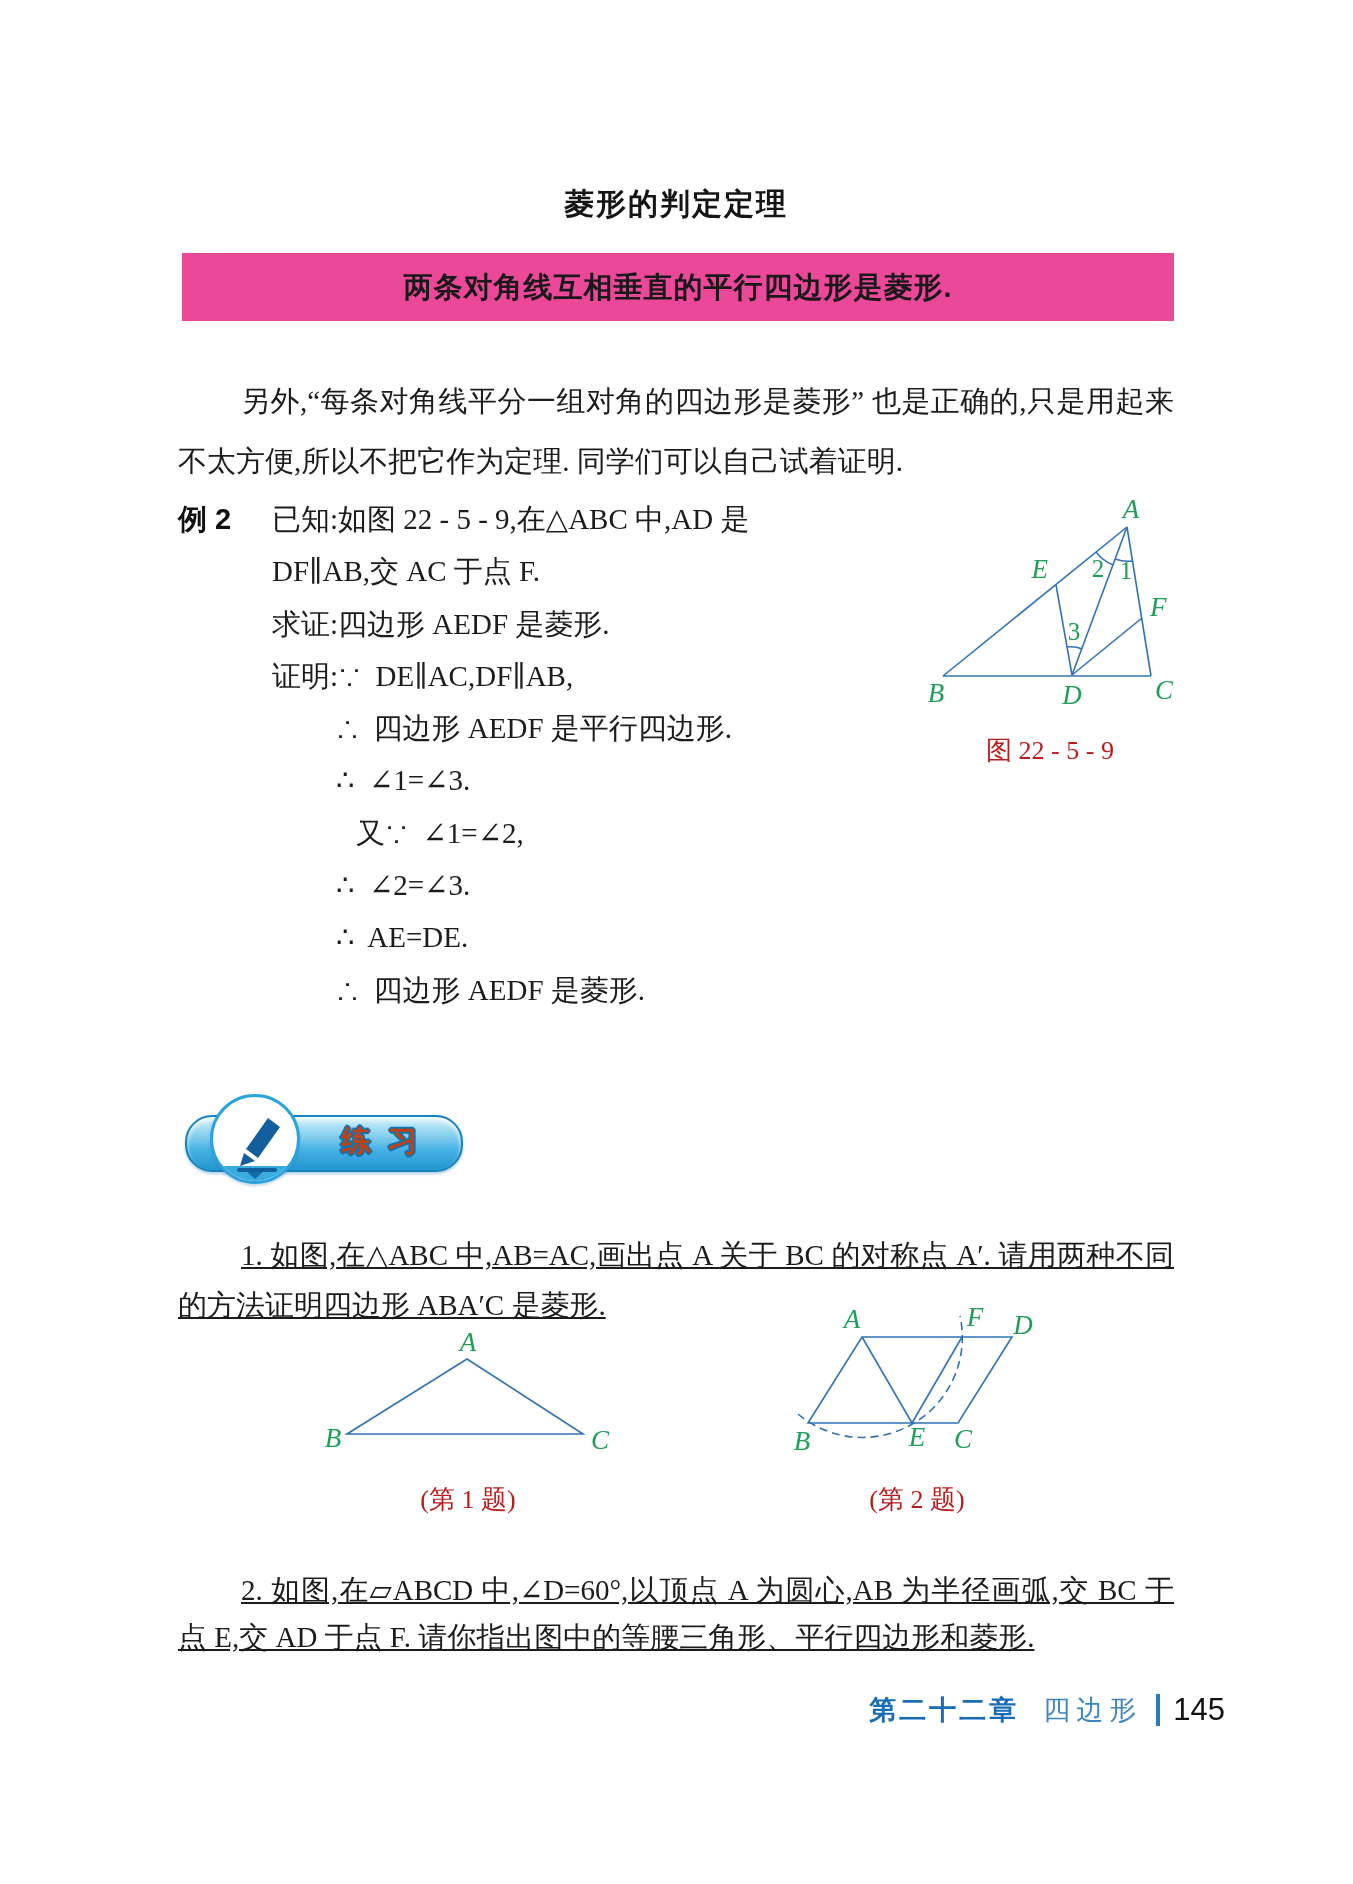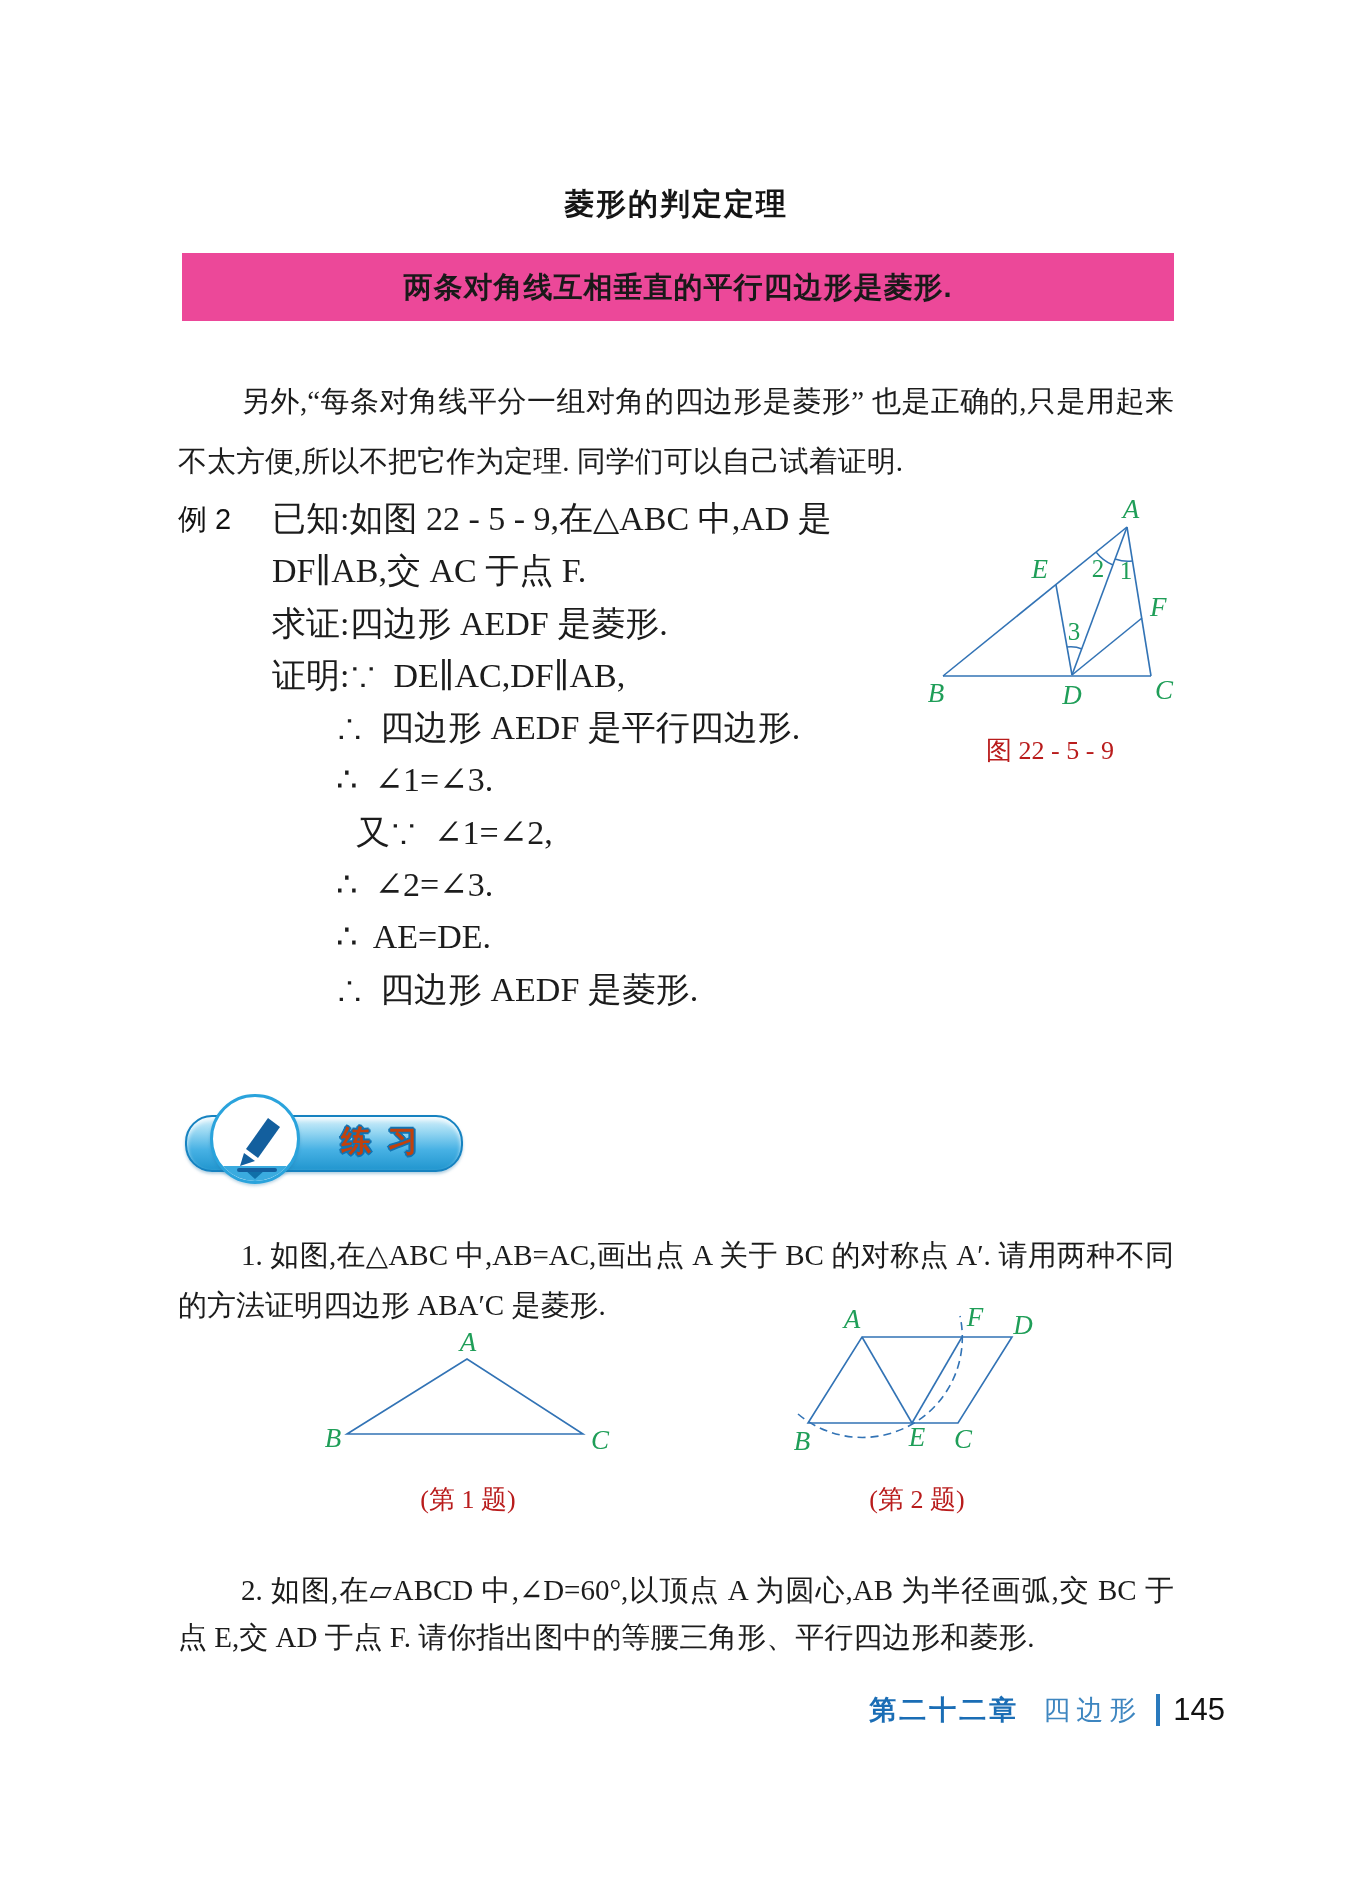--- a/index.html
+++ b/index.html
@@ -24,24 +24,24 @@
     font-size:29px;letter-spacing:1px;color:#191919;
   }
   
   .intro-para{
     position:absolute;left:178px;top:342px;width:996px;
     font-size:29px;line-height:60px;text-align:justify;text-indent:63px;color:#1c1c1c;
   }
   
   .example-label{
     position:absolute;left:178px;top:493px;height:52px;line-height:52px;
-    font-family:"Liberation Sans","DejaVu Sans",sans-serif;font-weight:normal;font-size:29px;color:#111;
+    font-family:"Liberation Sans","DejaVu Sans",sans-serif;font-weight:bold;font-size:29px;color:#111;
   }
   .example-lines{position:absolute;left:272px;top:493px;width:660px;}
-  .ex-line{height:52.3px;line-height:52.3px;font-size:34px;white-space:pre;color:#1c1c1c;}
+  .ex-line{height:52.3px;line-height:52.3px;font-size:29px;white-space:pre;color:#1c1c1c;}
   .ex-line.ind1{margin-left:64px;}
   .ex-line.ind2{margin-left:84px;}
   
   .fig{position:absolute;}
   .fig-line{stroke:#3273b5;stroke-width:1.6;fill:none;}
   .fig-arc{stroke:#3273b5;stroke-width:1.4;fill:none;}
   .fig-dash{stroke:#3273b5;stroke-width:1.6;fill:none;stroke-dasharray:8 5;}
   .fig-label{fill:#1f9e58;font-family:"Liberation Serif","DejaVu Serif",serif;
     font-style:italic;font-size:27px;}
   .fig-num{fill:#1f9e58;font-family:"Liberation Serif","DejaVu Serif",serif;font-size:25px;}
@@ -65,21 +65,21 @@
   .badge-label{
     position:absolute;left:300px;top:1115px;width:159px;height:53px;line-height:51px;text-align:center;
     font-family:"Liberation Sans","DejaVu Sans",sans-serif;font-weight:bold;font-size:30px;color:#c2410c;
     white-space:pre;
     text-shadow:-2px 0 0 #1273b2, 2px 0 0 #1273b2, 0 -2px 0 #1273b2, 0 2px 0 #1273b2,
                 -1px -1px 0 #1273b2, 1px 1px 0 #1273b2, 1px -1px 0 #1273b2, -1px 1px 0 #1273b2;
   }
   
   .ex-para{
     position:absolute;left:178px;width:996px;font-size:29px;text-align:justify;
-    text-indent:63px;color:#1c1c1c;
+    text-indent:63px;color:#1c1c1c;text-decoration:underline;
   }
   #ex1-para{top:1201px;line-height:50px;}
   #ex2-para{top:1538px;line-height:47px;}
   
   .footer{
     position:absolute;top:1692px;right:128px;display:flex;align-items:center;
     font-family:"Liberation Sans","DejaVu Sans",sans-serif;
   }
   .footer .chapter{font-size:27px;font-weight:bold;color:#1a6db5;letter-spacing:3px;}
   .footer .section{font-size:27px;font-weight:500;color:#3e86c0;letter-spacing:6px;margin-left:24px;}

